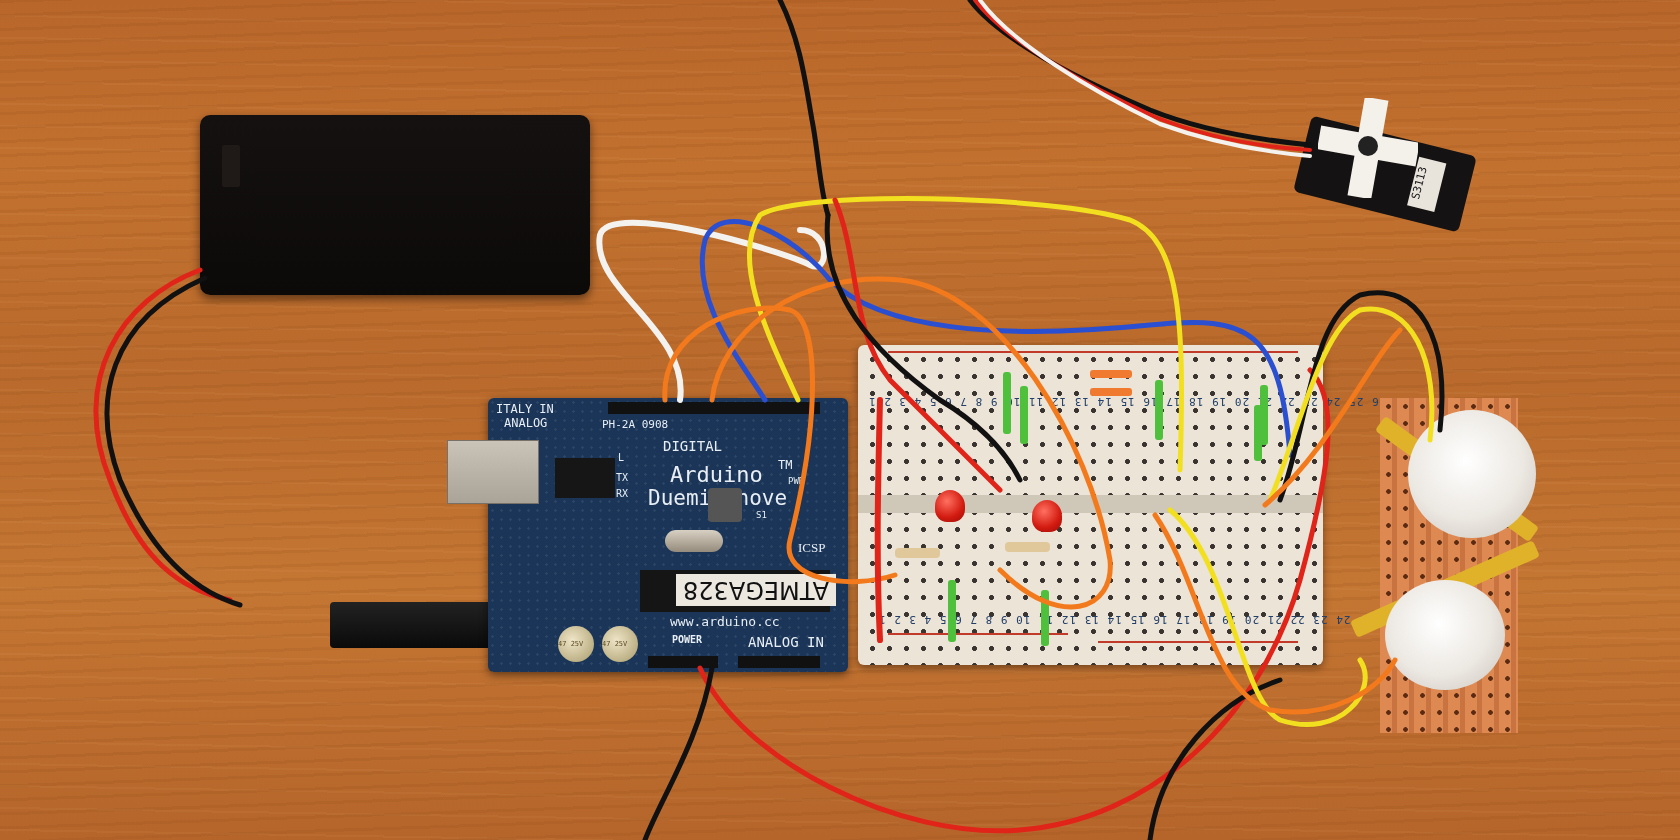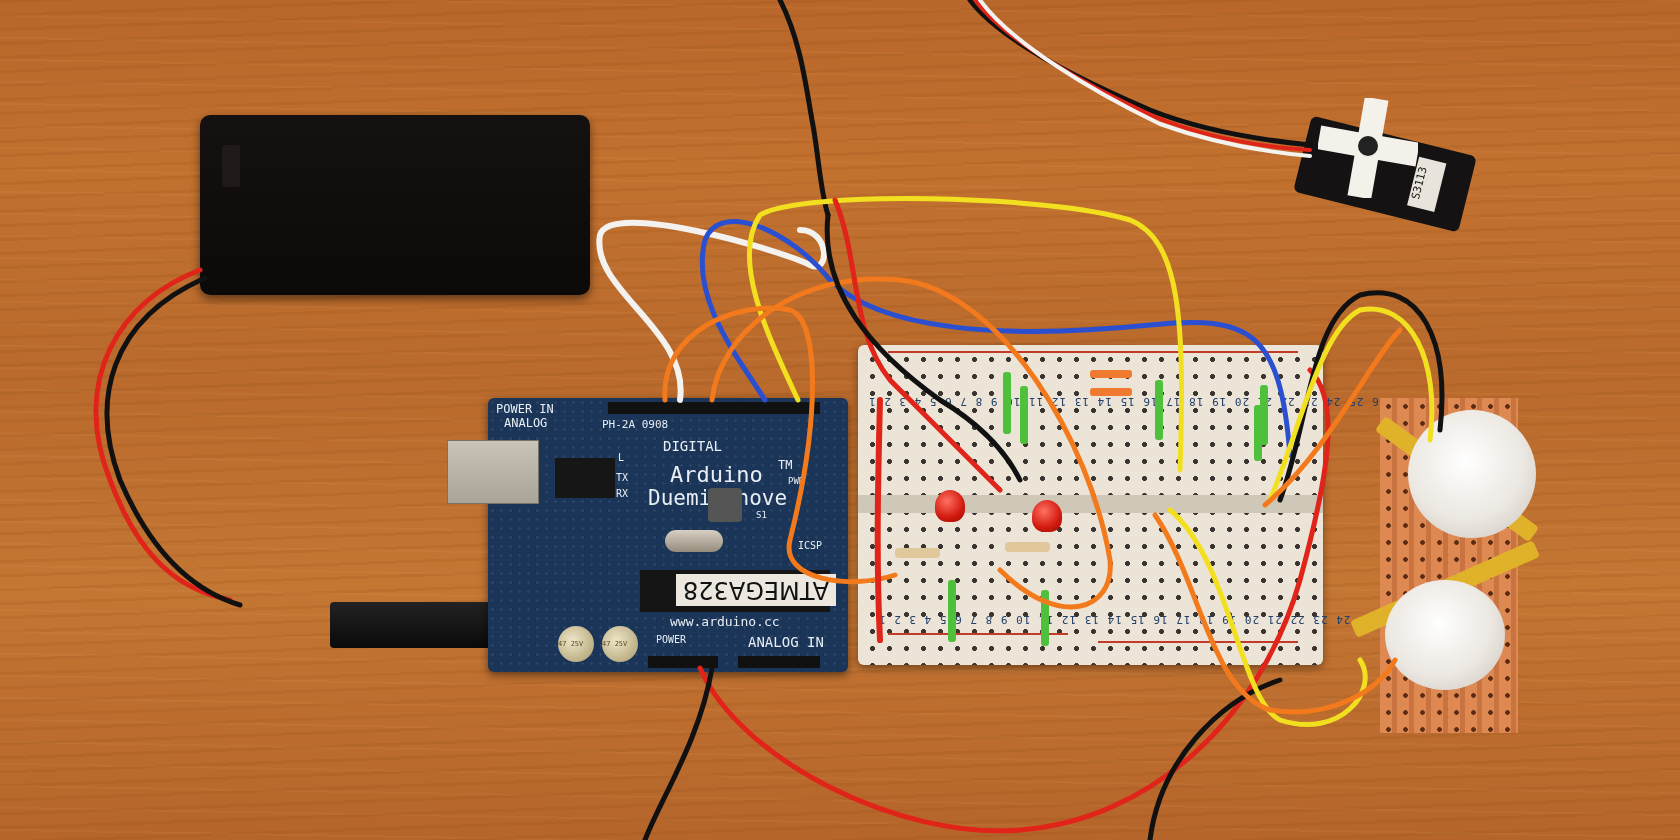--- a/index.html
+++ b/index.html
@@ -43,36 +43,36 @@
 </head>
 <body>
 
 <div class="abs battery">
   <div class="switch"></div>
 </div>
 
 <div class="abs jack"></div>
 
 <div class="abs arduino">
-  <span class="silk" style="left:8px;top:4px;font-size:12px;">POWER IN</span>
+  <span class="silk" style="left:8px;top:4px;font-size:12px;">ITALY IN</span>
   <span class="silk" style="left:16px;top:18px;font-size:12px;">ANALOG</span>
   <span class="silk" style="left:66px;top:20px;font-size:11px;margin-left:48px;">PH-2A 0908</span>
   <div class="header" style="left:120px;top:4px;width:212px;"></div>
   <span class="silk" style="left:175px;top:40px;font-size:14px;">DIGITAL</span>
   <span class="silk" style="left:182px;top:64px;font-size:22px;font-family:'DejaVu Sans Mono',monospace;">Arduino</span>
   <span class="silk" style="left:290px;top:60px;font-size:12px;">TM</span>
   <span class="silk" style="left:160px;top:88px;font-size:21px;">Duemilanove</span>
   <span class="silk" style="left:130px;top:48px;font-size:10px;line-height:24px;">L</span>
   <span class="silk" style="left:128px;top:74px;font-size:10px;">TX</span>
   <span class="silk" style="left:128px;top:90px;font-size:10px;">RX</span>
   <span class="silk" style="left:300px;top:78px;font-size:9px;">PWR</span>
   <span class="silk" style="left:268px;top:112px;font-size:9px;">S1</span>
-  <span class="silk" style="left:310px;top:142px;font-size:10px;">ICSP</span>
+  <span class="silk" style="left:310px;top:142px;font-size:13px;font-family:Liberation Serif, serif;">ICSP</span>
   <span class="silk" style="left:182px;top:216px;font-size:13px;">www.arduino.cc</span>
-  <span class="silk" style="left:168px;top:236px;font-size:10px;">POWER</span>
+  <span class="silk" style="left:184px;top:236px;font-size:10px;font-weight:bold;">POWER</span>
   <span class="silk" style="left:260px;top:236px;font-size:14px;">ANALOG IN</span>
   <div class="header" style="left:160px;top:258px;width:70px;"></div>
   <div class="header" style="left:250px;top:258px;width:82px;"></div>
   <div style="position:absolute;left:220px;top:90px;width:34px;height:34px;background:#555;border-radius:4px;"></div>
 </div>
 <div class="abs usb"></div>
 <div class="abs smd"></div>
 <div class="abs crystal"></div>
 <div class="abs chip"></div>
 <div class="abs chiplabel">ATMEGA328</div>

